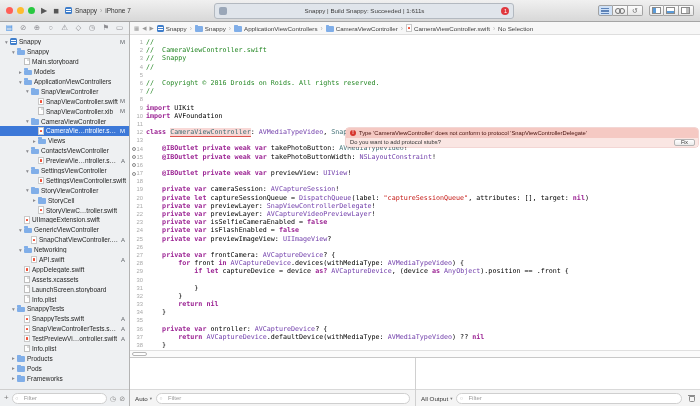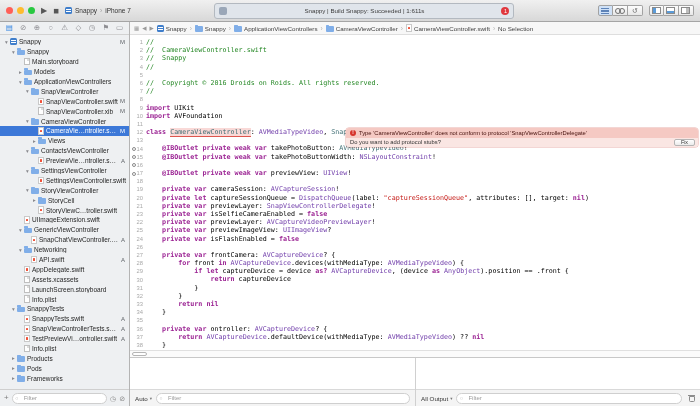--- a/index.html
+++ b/index.html
@@ -480,54 +480,53 @@
             </div>
             <div class="crow">
               <span class="gut">20</span>
               <span class="cl"><span class="tk-p">    </span><span class="tk-k">private</span><span class="tk-p"> </span><span class="tk-k">let</span><span class="tk-p"> captureSessionQueue = </span><span class="tk-t">DispatchQueue</span><span class="tk-p">(label: </span><span class="tk-s">"captureSessionQueue"</span><span class="tk-p">, attributes: [], target: </span><span class="tk-k">nil</span><span class="tk-p">)</span></span>
             </div>
             <div class="crow">
               <span class="gut">21</span>
               <span class="cl"><span class="tk-p">    </span><span class="tk-k">private</span><span class="tk-p"> </span><span class="tk-k">var</span><span class="tk-p"> previewLayer: </span><span class="tk-t">SnapViewControllerDelegate</span><span class="tk-p">!</span></span>
             </div>
             <div class="crow">
+              <span class="gut">22</span>
+              <span class="cl"><span class="tk-p">    </span><span class="tk-k">private</span><span class="tk-p"> </span><span class="tk-k">var</span><span class="tk-p"> previewLayer: </span><span class="tk-t">AVCaptureVideoPreviewLayer</span><span class="tk-p">!</span></span>
+            </div>
+            <div class="crow">
               <span class="gut">23</span>
               <span class="cl"><span class="tk-p">    </span><span class="tk-k">private</span><span class="tk-p"> </span><span class="tk-k">var</span><span class="tk-p"> isSelfieCameraEnabled = </span><span class="tk-k">false</span></span>
             </div>
             <div class="crow">
-              <span class="gut">22</span>
-              <span class="cl"><span class="tk-p">    </span><span class="tk-k">private</span><span class="tk-p"> </span><span class="tk-k">var</span><span class="tk-p"> previewLayer: </span><span class="tk-t">AVCaptureVideoPreviewLayer</span><span class="tk-p">!</span></span>
+              <span class="gut">24</span>
+              <span class="cl"><span class="tk-p">    </span><span class="tk-k">private</span><span class="tk-p"> </span><span class="tk-k">var</span><span class="tk-p"> isFlashEnabled = </span><span class="tk-k">false</span></span>
             </div>
             <div class="crow">
               <span class="gut">25</span>
               <span class="cl"><span class="tk-p">    </span><span class="tk-k">private</span><span class="tk-p"> </span><span class="tk-k">var</span><span class="tk-p"> previewImageView: </span><span class="tk-t">UIImageView</span><span class="tk-p">?</span></span>
             </div>
             <div class="crow">
-              <span class="gut">24</span>
-              <span class="cl"><span class="tk-p">    </span><span class="tk-k">private</span><span class="tk-p"> </span><span class="tk-k">var</span><span class="tk-p"> isFlashEnabled = </span><span class="tk-k">false</span></span>
-            </div>
-            <div class="crow">
               <span class="gut">26</span>
               <span class="cl"></span>
             </div>
             <div class="crow">
               <span class="gut">27</span>
               <span class="cl"><span class="tk-p">    </span><span class="tk-k">private</span><span class="tk-p"> </span><span class="tk-k">var</span><span class="tk-p"> frontCamera: </span><span class="tk-t">AVCaptureDevice</span><span class="tk-p">? {</span></span>
             </div>
             <div class="crow">
               <span class="gut">28</span>
               <span class="cl"><span class="tk-p">        </span><span class="tk-k">for</span><span class="tk-p"> front </span><span class="tk-k">in</span><span class="tk-p"> </span><span class="tk-t">AVCaptureDevice</span><span class="tk-p">.devices(withMediaType: </span><span class="tk-t">AVMediaTypeVideo</span><span class="tk-p">) {</span></span>
             </div>
             <div class="crow">
               <span class="gut">29</span>
               <span class="cl"><span class="tk-p">            </span><span class="tk-k">if</span><span class="tk-p"> </span><span class="tk-k">let</span><span class="tk-p"> captureDevice = device </span><span class="tk-k">as?</span><span class="tk-p"> </span><span class="tk-t">AVCaptureDevice</span><span class="tk-p">, (device </span><span class="tk-k">as</span><span class="tk-p"> </span><span class="tk-t">AnyObject</span><span class="tk-p">).position == .front {</span></span>
             </div>
             <div class="crow">
               <span class="gut">30</span>
-              <span class="cl"><span class="tk-p">                </span><span class="tk-k">return</span><span class="tk-p"> captureDevice</span></span>
             </div>
             <div class="crow">
               <span class="gut">31</span>
               <span class="cl"><span class="tk-p">            }</span></span>
             </div>
             <div class="crow">
               <span class="gut">32</span>
               <span class="cl"><span class="tk-p">        }</span></span>
             </div>
             <div class="crow">

